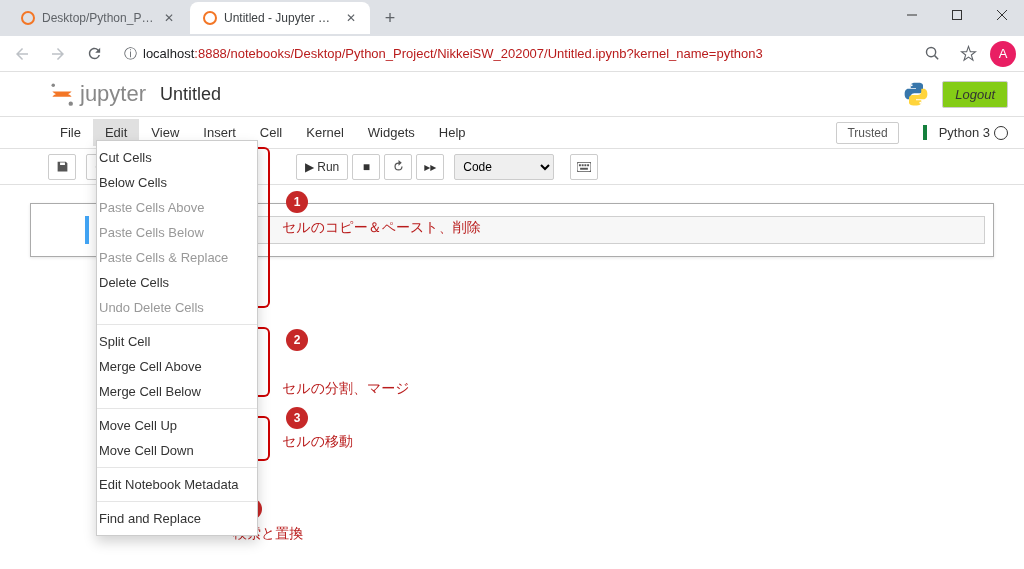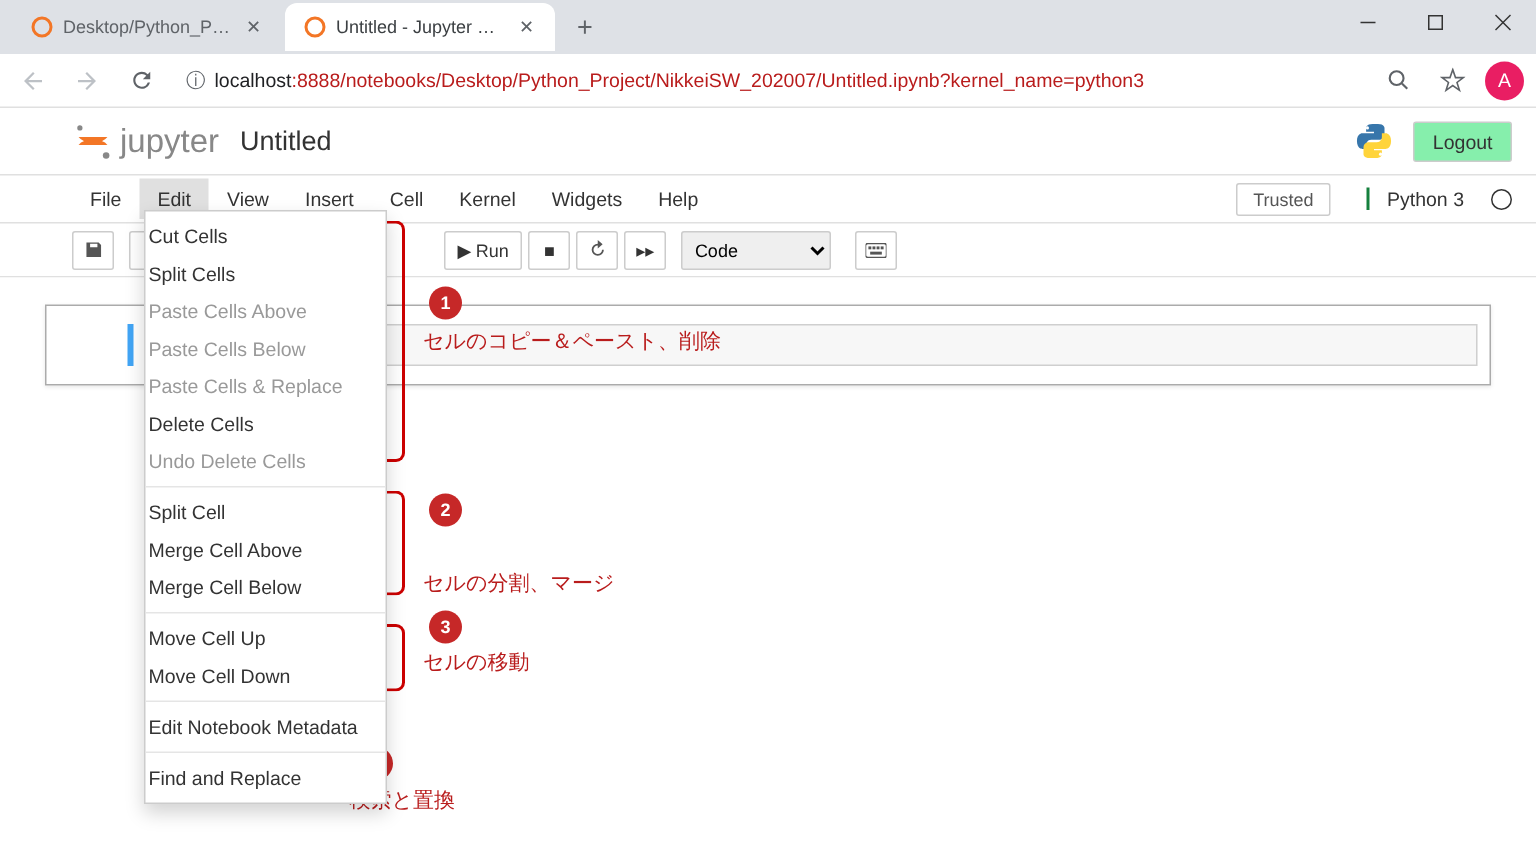--- a/index.html
+++ b/index.html
@@ -31,29 +31,29 @@
     
     
     .jupyter-header { display: flex; align-items: center; padding: 8px 16px 8px 48px; border-bottom: 1px solid #e0e0e0; }
     .jupyter-logo { display: flex; align-items: center; gap: 4px; margin-right: 14px; }
     .jupyter-logo-icon { width: 28px; height: 28px; }
     .jupyter-logo-text { font-size: 22px; color: #888; font-weight: 400; }
     .notebook-title { font-size: 18px; color: #333; margin-right: 8px; }
     .checkpoint { font-size: 13px; color: #777; }
     .header-right { margin-left: auto; display: flex; align-items: center; gap: 12px; }
     .python-logo { width: 28px; height: 28px; }
-    .logout-btn { border: 1px solid #ccc; background: #86efac; padding: 5px 12px; font-size: 13px; color: #333; border-radius: 2px; }
+    .logout-btn { border: 1px solid #ccc; background: #84cc16; padding: 5px 12px; font-size: 13px; color: #333; border-radius: 2px; font-style: italic; }
     
     
     .menu-bar { display: flex; align-items: center; padding: 0 16px 0 48px; border-bottom: 1px solid #e0e0e0; height: 32px; font-size: 13px; color: #333; }
     .menu-item { padding: 6px 12px; }
     .menu-item.active { background: #e0e0e0; }
     .menu-spacer { flex: 1; }
     .trusted { border: 1px solid #ccc; padding: 3px 10px; font-size: 12px; color: #555; border-radius: 2px; margin-right: 24px; }
-    .kernel-indicator { display: flex; align-items: center; gap: 18px; font-size: 13px; color: #333; border-left: 2px solid #15803d; padding-left: 12px; }
+    .kernel-indicator { display: flex; align-items: center; gap: 4px; font-size: 13px; color: #333; border-left: 4px solid #15803d; padding-left: 12px; }
     .kernel-circle { width: 14px; height: 14px; border: 1.5px solid #333; border-radius: 50%; }
     
     
     .toolbar { display: flex; align-items: center; padding: 4px 16px 4px 48px; border-bottom: 1px solid #e0e0e0; gap: 4px; height: 36px; }
     .tb-btn { border: 1px solid #ccc; background: #fff; width: 28px; height: 26px; display: flex; align-items: center; justify-content: center; font-size: 12px; color: #333; border-radius: 2px; }
     .tb-btn.wide { width: auto; padding: 0 8px; gap: 3px; }
     .tb-group { display: flex; gap: 0; }
     .tb-group .tb-btn { border-radius: 0; margin-left: -1px; }
     .tb-group .tb-btn:first-child { border-radius: 2px 0 0 2px; margin-left: 0;}
     .tb-group .tb-btn:last-child { border-radius: 0 2px 2px 0; }
@@ -246,21 +246,21 @@
   <div class="notebook-container">
     <div class="cell">
       <div class="cell-prompt"></div>
       <div class="cell-input"></div>
     </div>
   </div>
 </div>
 
 <div class="dropdown">
   <div class="dd-item">Cut Cells</div>
-  <div class="dd-item">Split Cells</div>
+  <div class="dd-item">Below Cells</div>
   <div class="dd-item disabled">Paste Cells Above</div>
   <div class="dd-item disabled">Paste Cells Below</div>
   <div class="dd-item disabled">Paste Cells &amp; Replace</div>
   <div class="dd-item">Delete Cells</div>
   <div class="dd-item disabled">Undo Delete Cells</div>
   <div class="dd-divider"></div>
   <div class="dd-item">Split Cell</div>
   <div class="dd-item">Merge Cell Above</div>
   <div class="dd-item">Merge Cell Below</div>
   <div class="dd-divider"></div>

